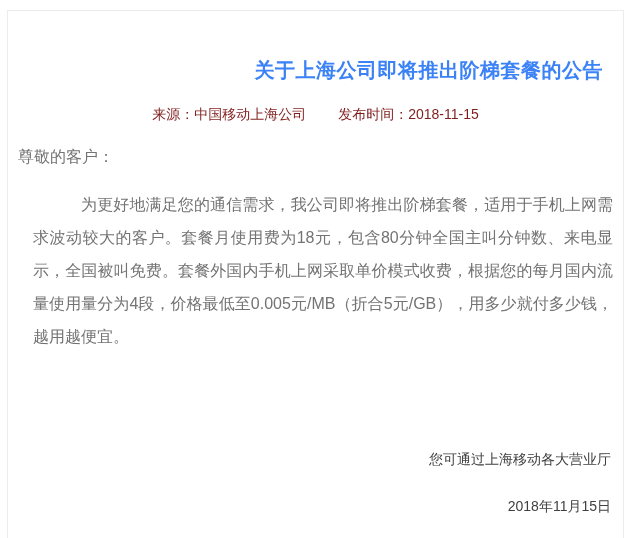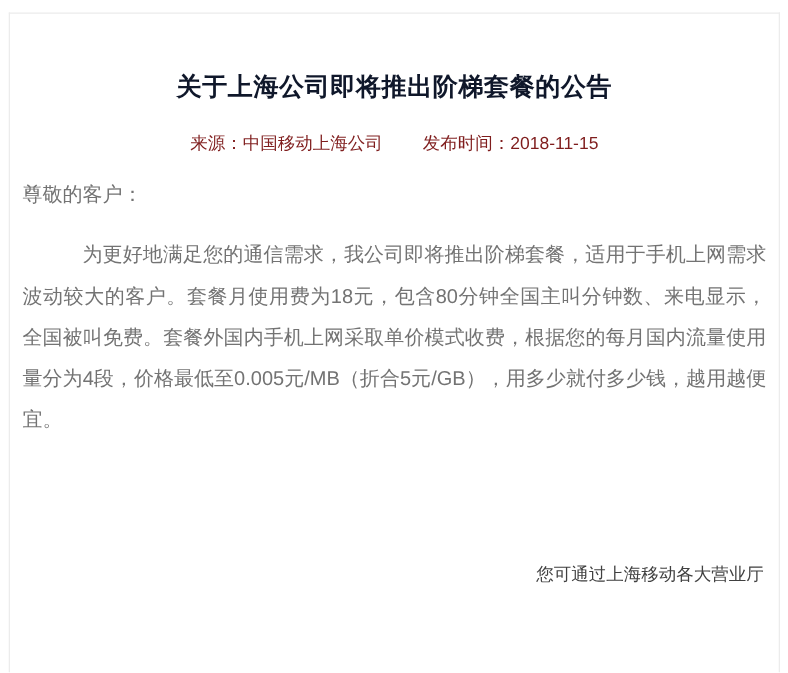--- a/index.html
+++ b/index.html
@@ -21,25 +21,25 @@
     top: 10px;
     width: 617px;
     height: 540px;
     box-sizing: border-box;
     background: #ffffff;
     border: 1px solid #ececec;
     border-bottom: none;
   }
   .title {
     margin: 46px 20px 0 20px;
-    text-align: center;
+    text-align: right;
     font-size: 20px;
     line-height: 26px;
     font-weight: bold;
-    color: #0f172a;
+    color: #3b82f6;
     letter-spacing: 0.5px;
   }
   .meta {
     margin-top: 21px;
     text-align: center;
     font-size: 14px;
     line-height: 20px;
     color: #7f1d1d;
   }
   .meta .publish {
@@ -50,20 +50,21 @@
     font-size: 16px;
     line-height: 33px;
     color: #737373;
     text-align: justify;
   }
   .content p {
     margin: 0;
   }
   .content p.indent {
     text-indent: 3em;
+    margin-left: 15px;
   }
   .content p.para1 {
     margin-top: 15px;
   }
   .content p.para2 {
     margin-top: 14px;
   }
   .signature {
     margin: 90px 12px 0 10px;
     text-align: right;
@@ -88,16 +89,17 @@
       <span class="publish">发布时间：2018-11-15</span>
     </div>
 
     <div class="content">
       <p class="salutation">尊敬的客户：</p>
       <p class="indent para1">为更好地满足您的通信需求，我公司即将推出阶梯套餐，适用于手机上网需求波动较大的客户。套餐月使用费为18元，包含80分钟全国主叫分钟数、来电显示，全国被叫免费。套餐外国内手机上网采取单价模式收费，根据您的每月国内流量使用量分为4段，价格最低至0.005元/MB（折合5元/GB），用多少就付多少钱，越用越便宜。</p>
     </div>
 
     <div class="signature">
       <p class="company-name">您可通过上海移动各大营业厅</p>
+      <p class="sign-date">2018年11月15日</p>
     </div>
 
   </div>
 </div>
 
 </body></html>

